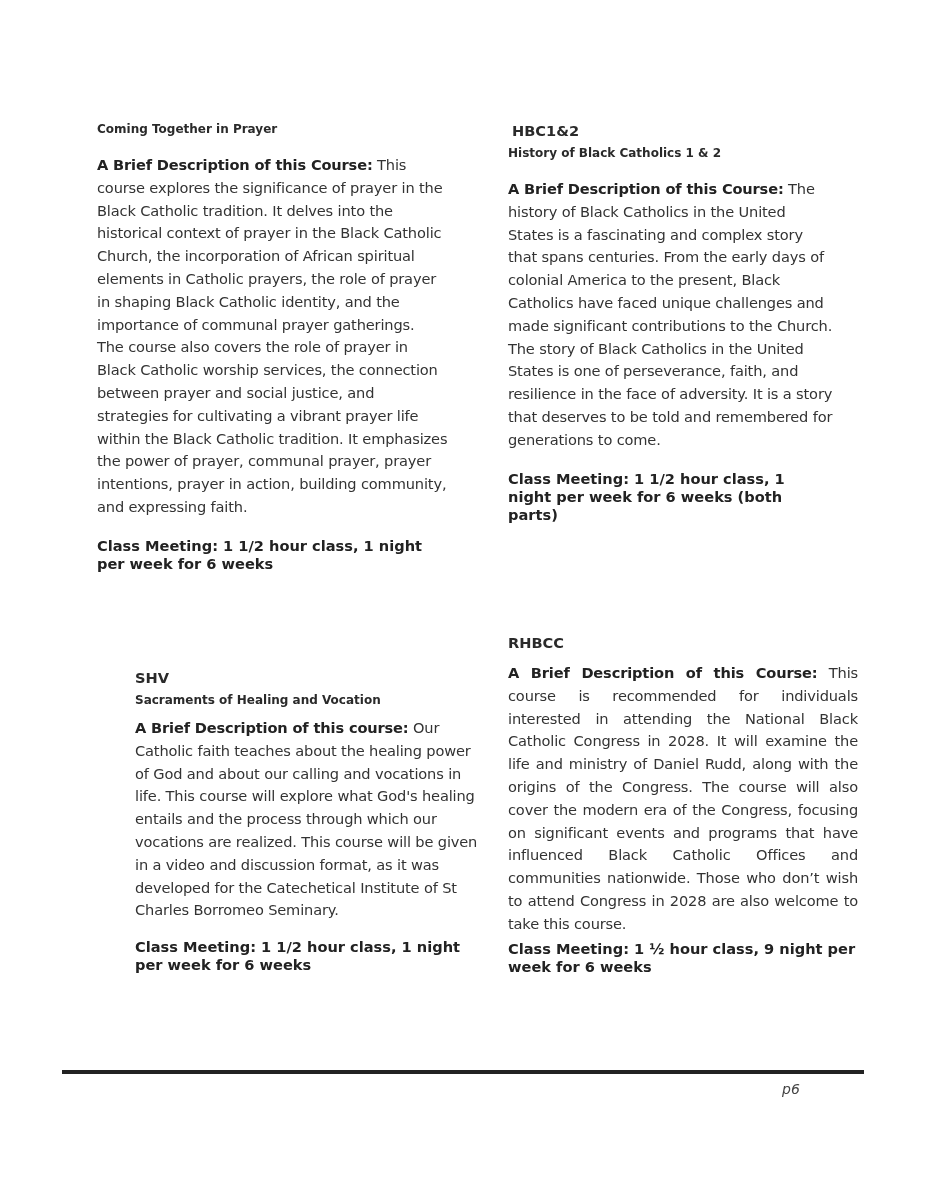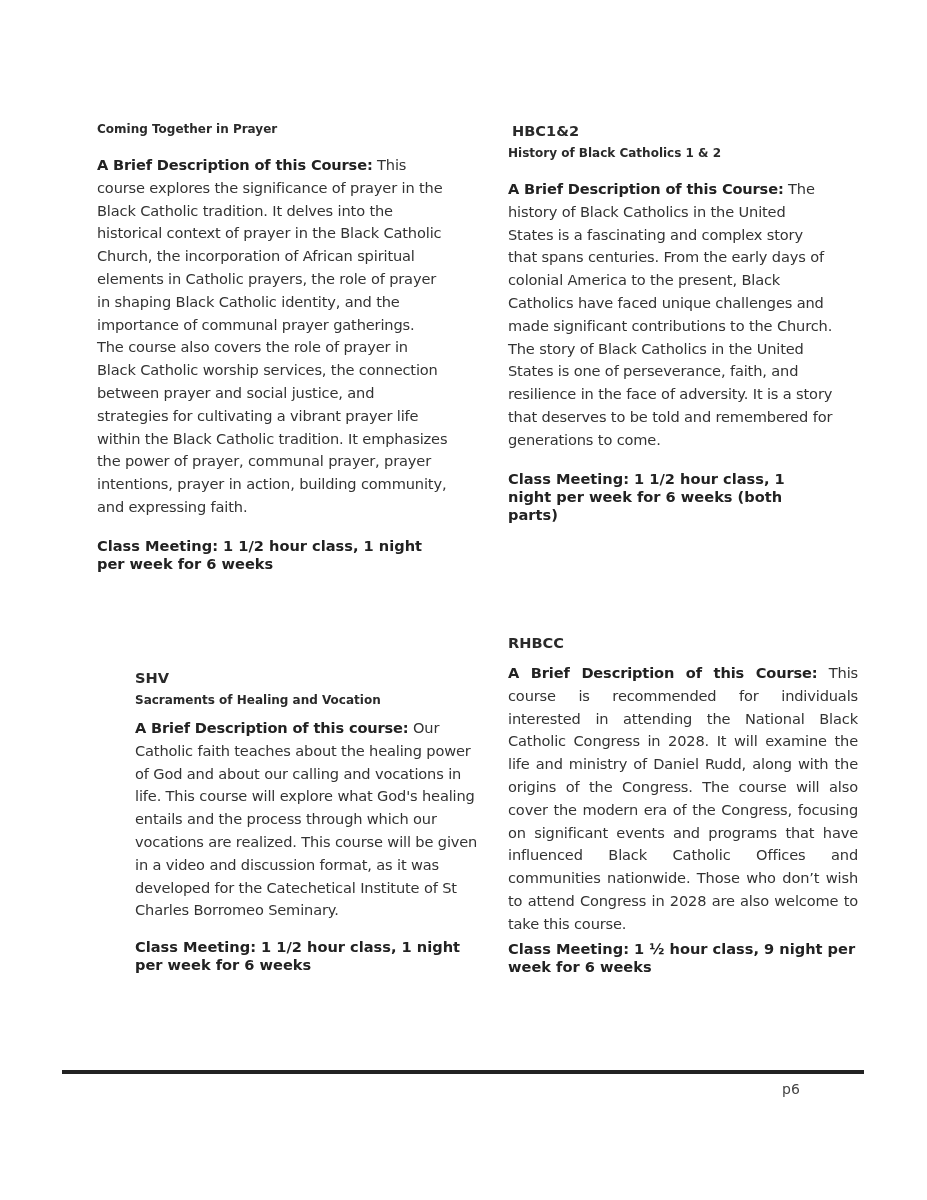--- a/index.html
+++ b/index.html
@@ -17,21 +17,21 @@
   #hbc { left: 508px; top: 120px; width: 325px; }
   #hbc .code { padding-left: 4px; }
   #shv { left: 97px; top: 667px; width: 345px; margin-left: 38px; }
   #shv .desc { margin-top: 6px; }
   #shv .meeting { margin-top: 16px; }
   #rhbcc { left: 508px; top: 632px; width: 350px; }
   #rhbcc .title { text-align: center; line-height: 23px; margin-top: 2px; }
   #rhbcc .desc { margin-top: 8px; }
   #rhbcc .meeting { margin-top: 4px; }
   #footer-rule { position: absolute; left: 62px; top: 1070px; width: 802px; height: 4px; background: #222222; }
-  #page-number { position: absolute; left: 782px; top: 1081px; font-size: 14px; color: #444444; }
+  #page-number { position: absolute; left: 782px; top: 1081px; font-size: 14px; color: #444444; font-style: italic; }
 </style>
 </head>
 <body>
 
 <section class="course" id="ctp">
   <div class="title">Coming Together in Prayer</div>
   <div class="desc">
     <b>A Brief Description of this Course:</b>
     <span>This course explores the significance of prayer in the Black Catholic tradition. It delves into the historical context of prayer in the Black Catholic Church, the incorporation of African spiritual elements in Catholic prayers, the role of prayer in shaping Black Catholic identity, and the importance of communal prayer gatherings.</span>
     <span class="para">The course also covers the role of prayer in Black Catholic worship services, the connection between prayer and social justice, and strategies for cultivating a vibrant prayer life within the Black Catholic tradition. It emphasizes the power of prayer, communal prayer, prayer intentions, prayer in action, building community, and expressing faith.</span>

